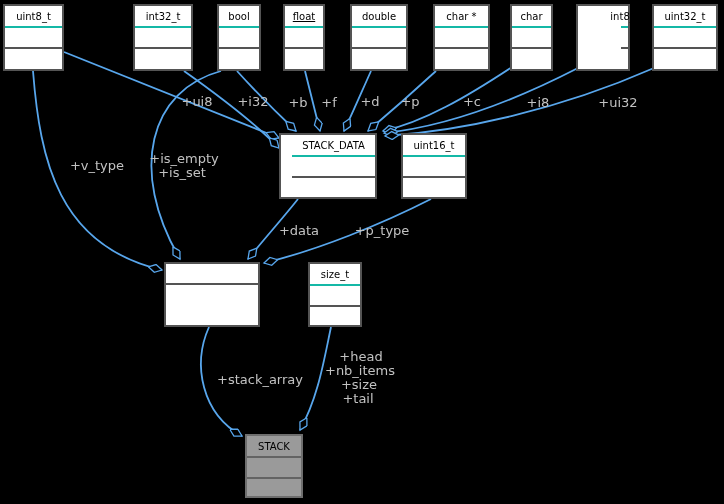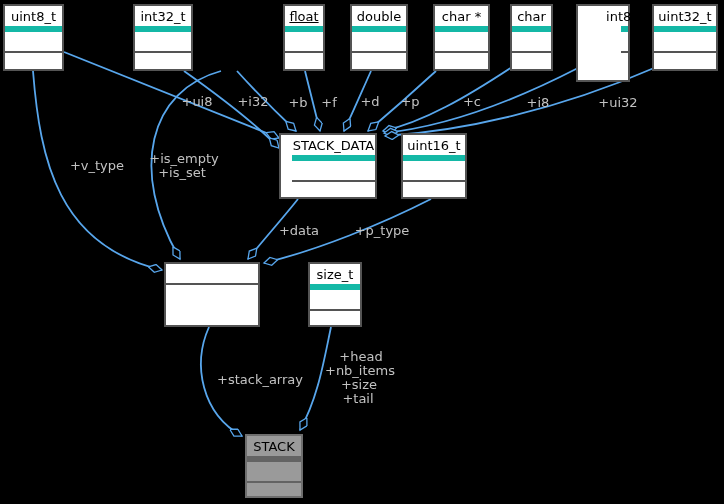--- a/index.html
+++ b/index.html
@@ -17,38 +17,38 @@
   .node{
     position:absolute;
     background:#fff;
     border:2px solid #545454;
     display:flex;flex-direction:column;
     box-sizing:border-box;
     color:#000;
   }
   .node .t{
     height:20px;
-    border-bottom:6px solid #14b8a6;
+    border-bottom:2px solid #14b8a6;
     display:flex;align-items:center;justify-content:center;
-    font-size:13px;
+    font-size:10px;
     white-space:nowrap;
   }
   .node .m{height:19px;border-bottom:2px solid #545454;}
   .node .b{flex:1;}
   .node.hl{background:#9a9a9a;border-color:#6e6e6e;}
   .node.hl .t,.node.hl .m{border-color:#636363;}
   
   .n-uint8   {left:3px;  top:4px;  width:61px;height:67px;}
   .n-int32   {left:133px;top:4px;  width:60px;height:67px;}
   .n-bool    {left:217px;top:4px;  width:44px;height:67px;}
   .n-float   {left:283px;top:4px;  width:42px;height:67px;text-decoration:underline;}
   .n-double  {left:350px;top:4px;  width:58px;height:67px;}
   .n-voidp   {left:433px;top:4px;  width:57px;height:67px;}
   .n-char    {left:510px;top:4px;  width:43px;height:67px;text-align:center;}
-  .n-int8    {left:576px;top:4px;  width:54px;height:78px;padding-left:43px;}
+  .n-int8    {left:576px;top:4px;  width:54px;height:67px;padding-left:43px;}
   .n-uint32  {left:652px;top:4px;  width:66px;height:67px;}
   .n-sdata   {left:279px;top:133px;width:98px;height:66px;padding-left:11px;}
   .n-uint16  {left:401px;top:133px;width:66px;height:66px;}
   .n-sitem   {left:164px;top:262px;width:96px;height:65px;}
   .n-sizet   {left:308px;top:262px;width:54px;height:65px;}
   .n-stack   {left:245px;top:434px;width:58px;height:64px;}
 </style>
 </head>
 <body>
 
@@ -101,20 +101,25 @@
   <div class="node n-uint8">
     <div class="t">uint8_t</div>
     <div class="m"></div>
     <div class="b"></div>
   </div>
   <div class="node n-int32">
     <div class="t">int32_t</div>
     <div class="m"></div>
     <div class="b"></div>
   </div>
+  <div class="node n-bool">
+    <div class="t">bool</div>
+    <div class="m"></div>
+    <div class="b"></div>
+  </div>
   <div class="node n-float">
     <div class="t">float</div>
     <div class="m"></div>
     <div class="b"></div>
   </div>
   <div class="node n-double">
     <div class="t">double</div>
     <div class="m"></div>
     <div class="b"></div>
   </div>

